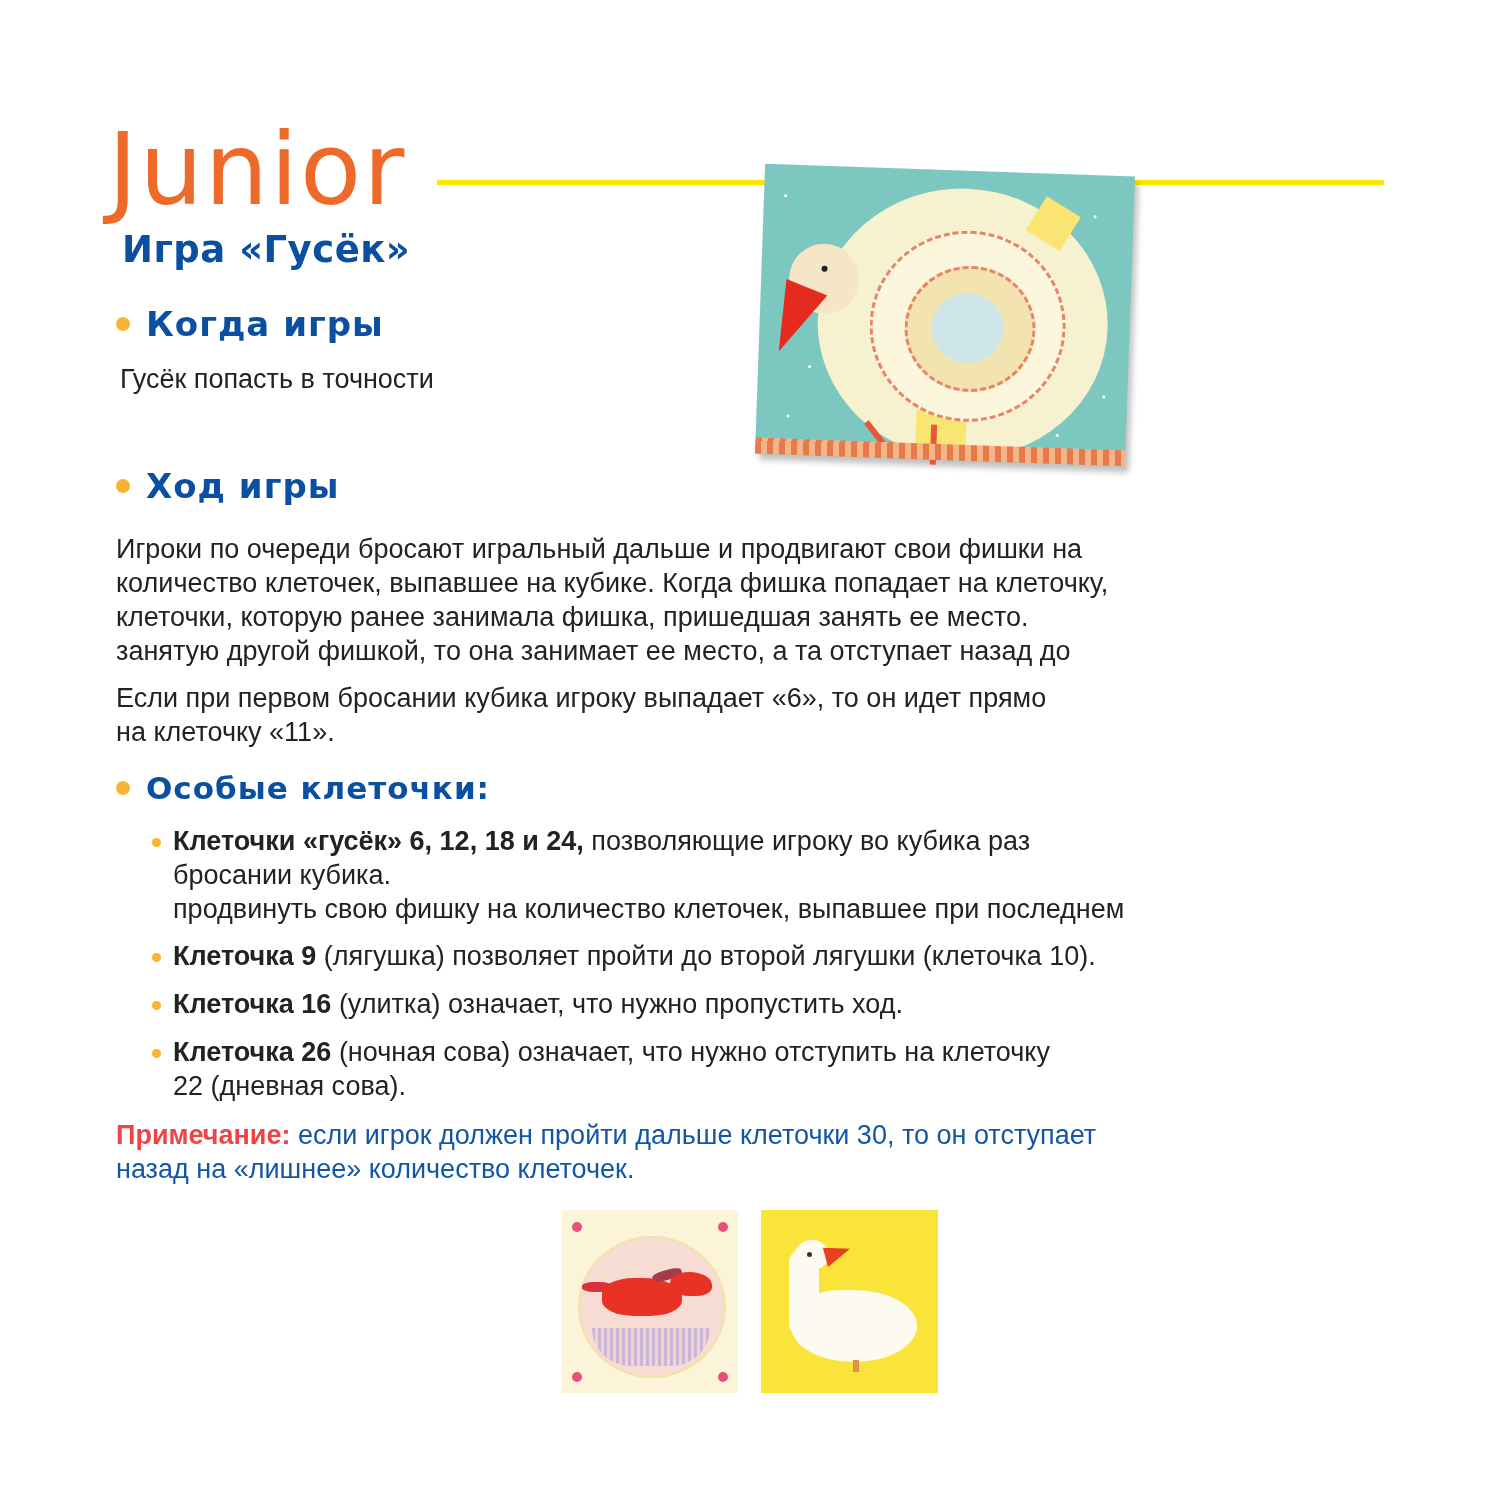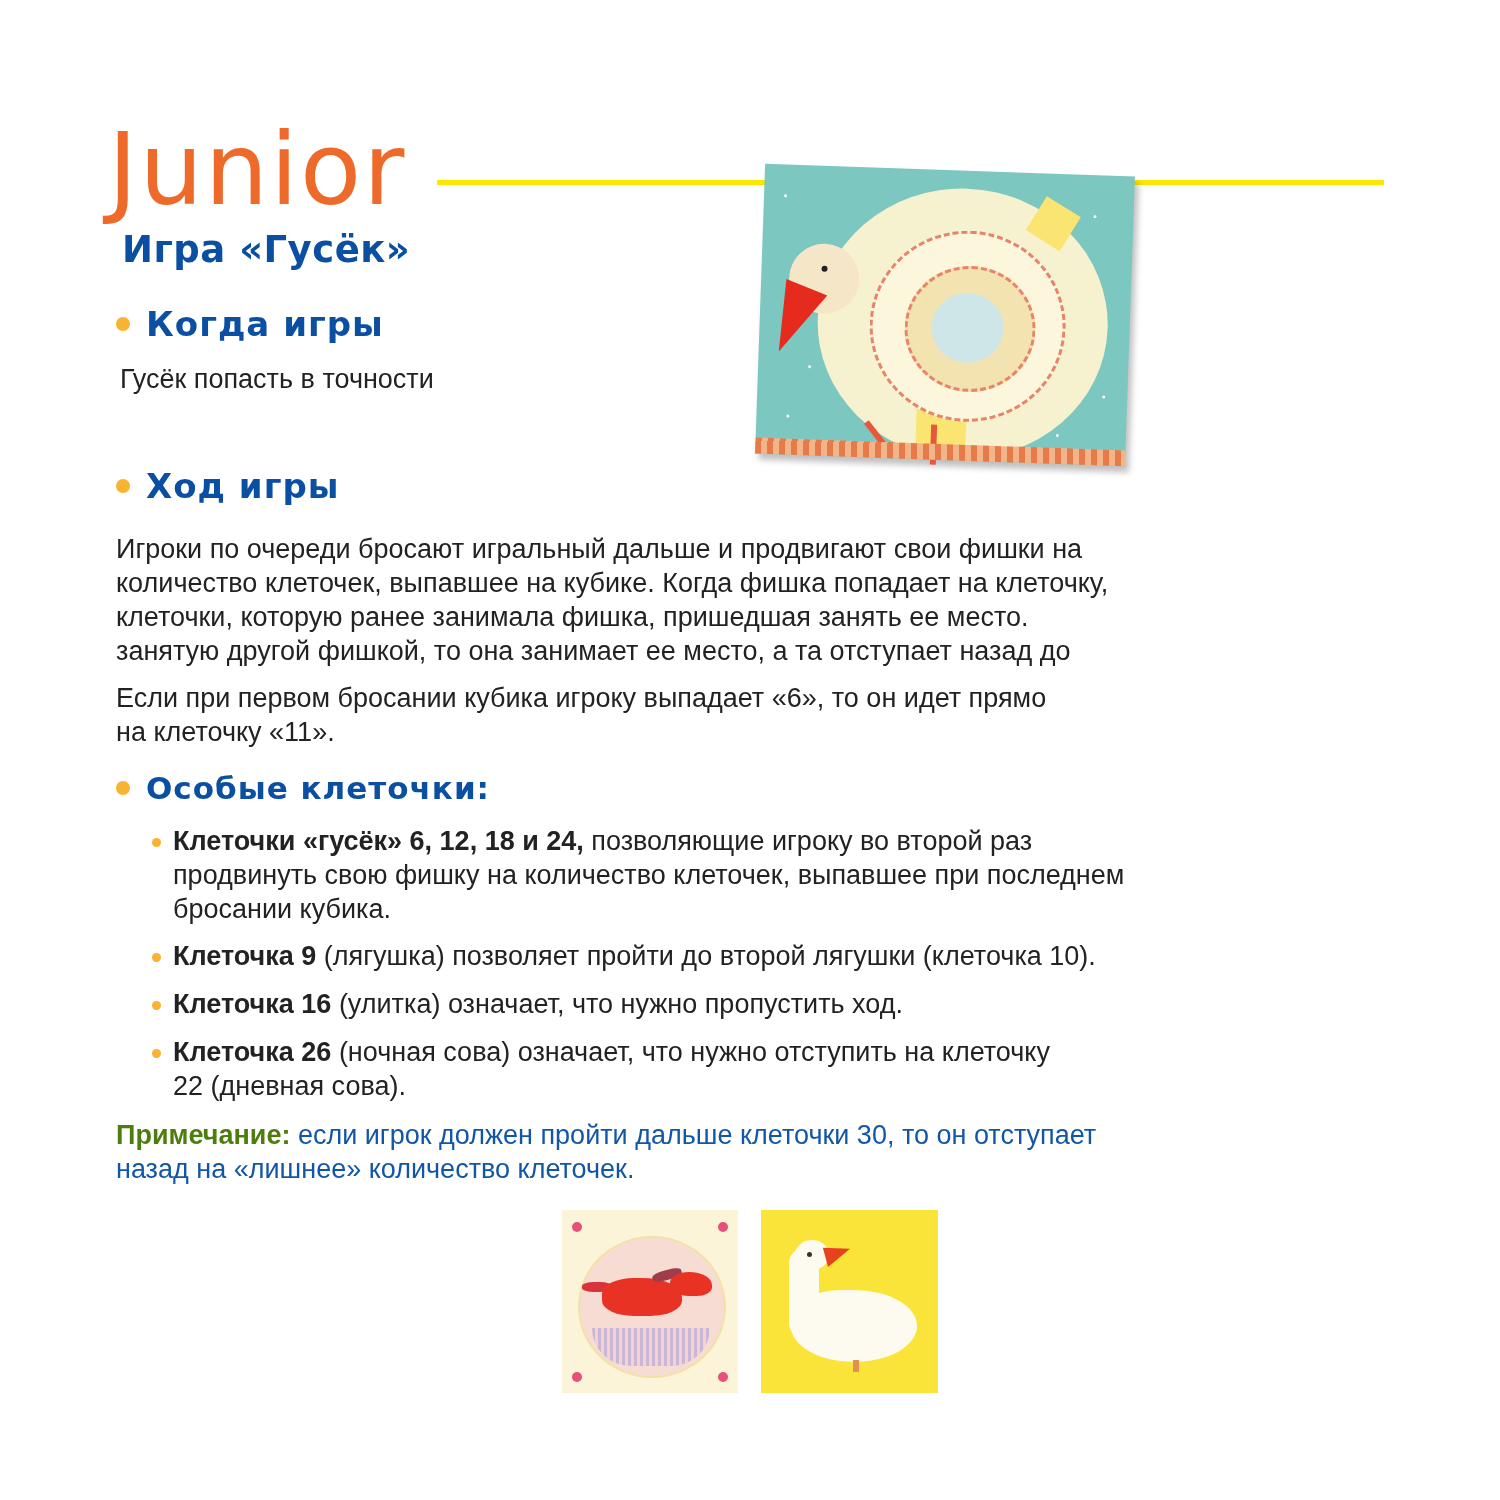--- a/index.html
+++ b/index.html
@@ -44,21 +44,21 @@
     position: absolute; left: 152px; font-size: 27px; line-height: 34px; color: #222222;
     font-family: "Liberation Sans", sans-serif;
   }
   .list-item .lead { font-weight: bold; }
   .bullet-wrap { display: flex; align-items: flex-start; }
   .bullet-wrap .dot.small { margin-top: 14px; flex: 0 0 auto; }
   .note {
     position: absolute; left: 116px; top: 1118px; font-size: 27px; line-height: 34px;
     color: #1256a8; font-family: "Liberation Sans", sans-serif; width: 1280px;
   }
-  .note b { color: #4d7c0f; margin-top: 23px; }
+  .note b { color: #ef4444; margin-top: 23px; }
 
   
   .board {
     position: absolute; left: 760px; top: 170px; width: 370px; height: 290px;
     background: #7cc7c0; transform: rotate(2deg); box-shadow: 4px 6px 6px rgba(0,0,0,0.25);
   }
   .board-strip { position:absolute; left:0; right:0; bottom:0; height:16px; background: repeating-linear-gradient(90deg,#e87a4a 0 6px,#f2b58a 6px 12px); }
   .goose-body {
     position: absolute; left: 58px; top: 18px; width: 290px; height: 270px; border-radius: 50%;
     background: #f6f1cf;
@@ -148,23 +148,23 @@
 
 <div class="section-head" style="top:770px; font-size:31px;">
   <span class="dot"></span>
   <span>Особые клеточки:</span>
 </div>
 
 <div class="list-item" style="top:824px">
   <div class="bullet-wrap">
     <span class="dot small"></span>
     <div>
-      <div><span class="lead">Клеточки «гусёк» 6, 12, 18 и 24,</span><span> позволяющие игроку во второй раз</span></div>
+      <div><span class="lead">Клеточки «гусёк» 6, 12, 18 и 24,</span><span> позволяющие игроку во кубика раз</span></div>
+      <div>бросании кубика.</div>
       <div>продвинуть свою фишку на количество клеточек, выпавшее при последнем</div>
-      <div>бросании кубика.</div>
     </div>
   </div>
 </div>
 
 <div class="list-item" style="top:939px">
   <div class="bullet-wrap">
     <span class="dot small"></span>
     <div><span class="lead">Клеточка 9</span><span> (лягушка) позволяет пройти до второй лягушки (клеточка 10).</span></div>
   </div>
 </div>

